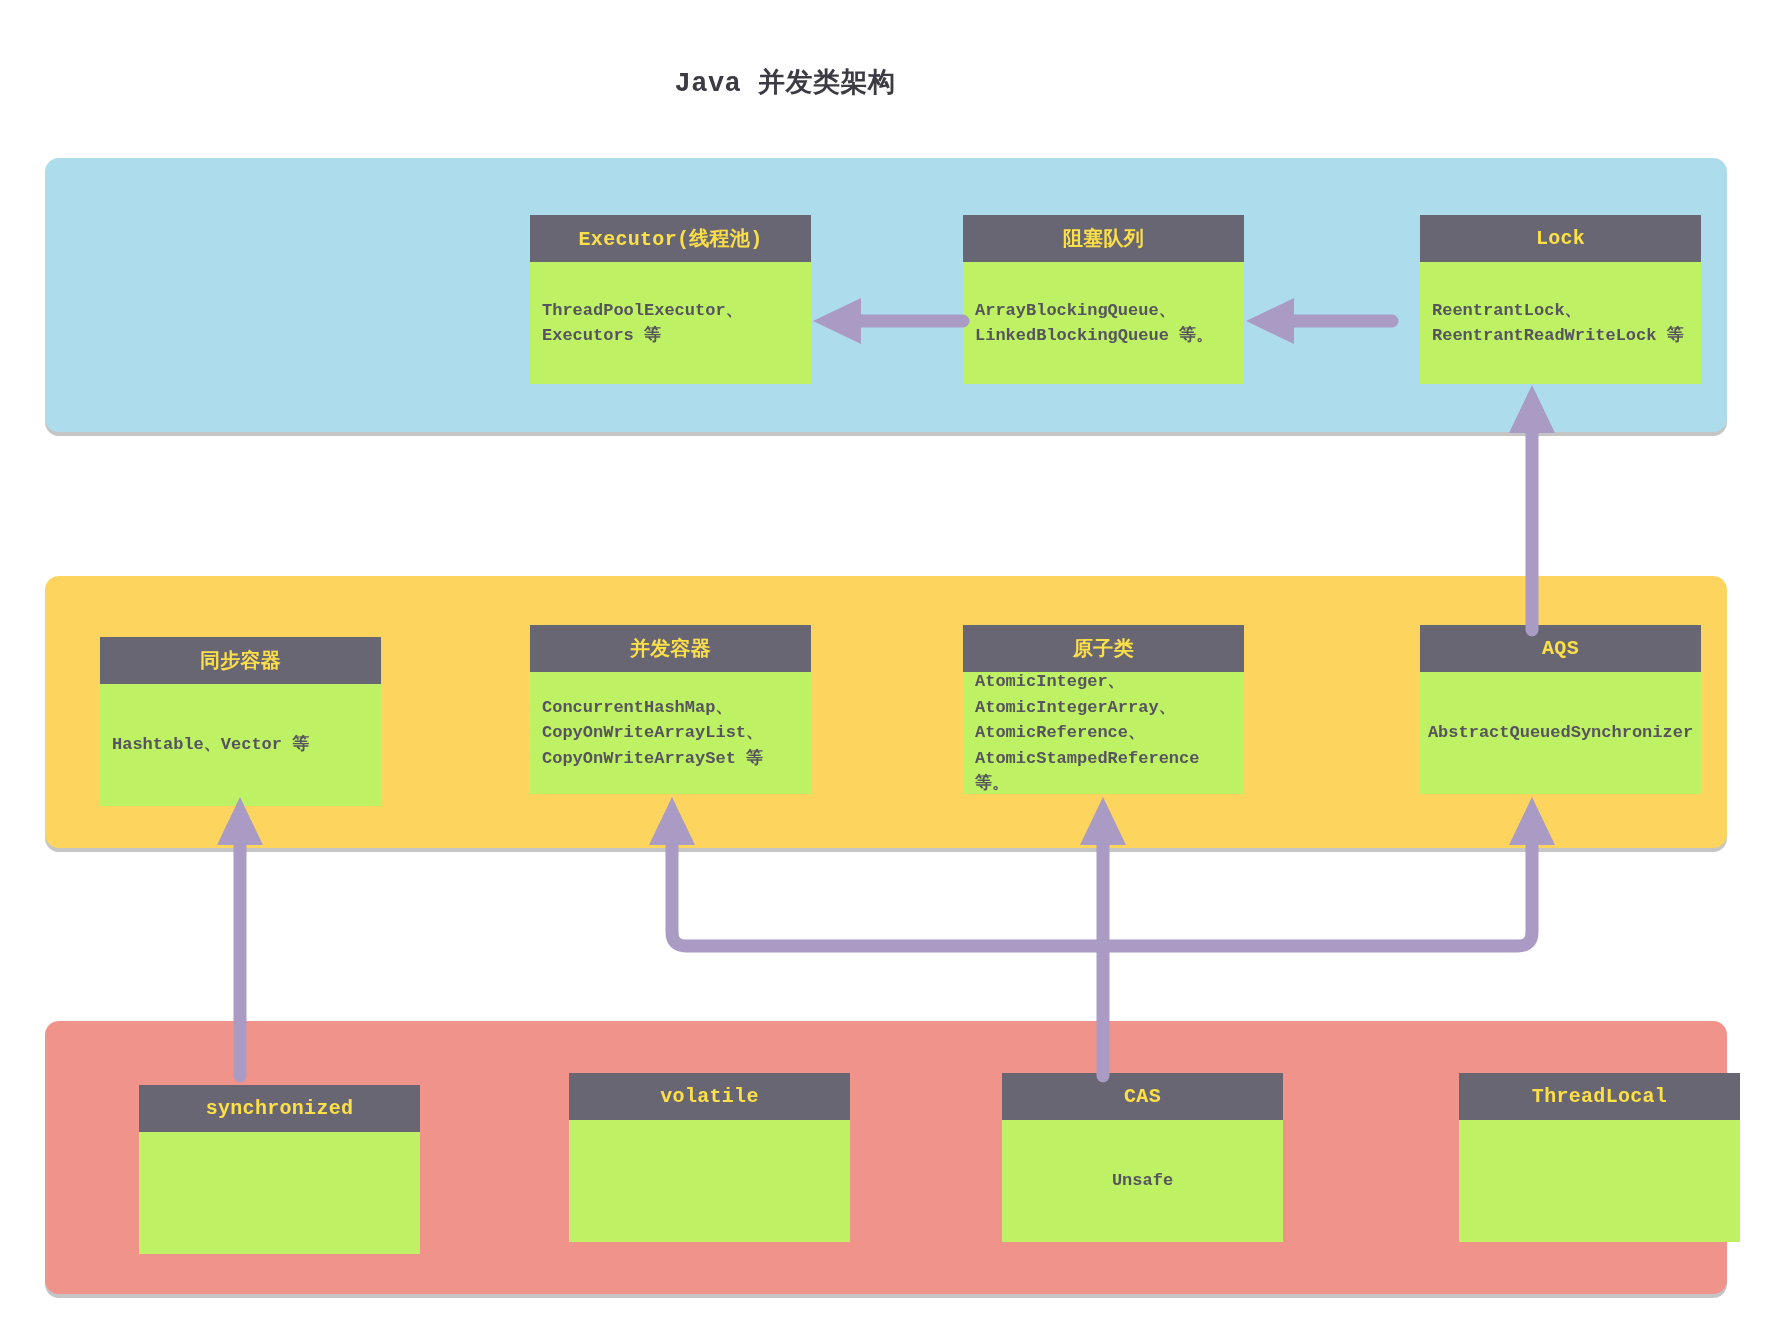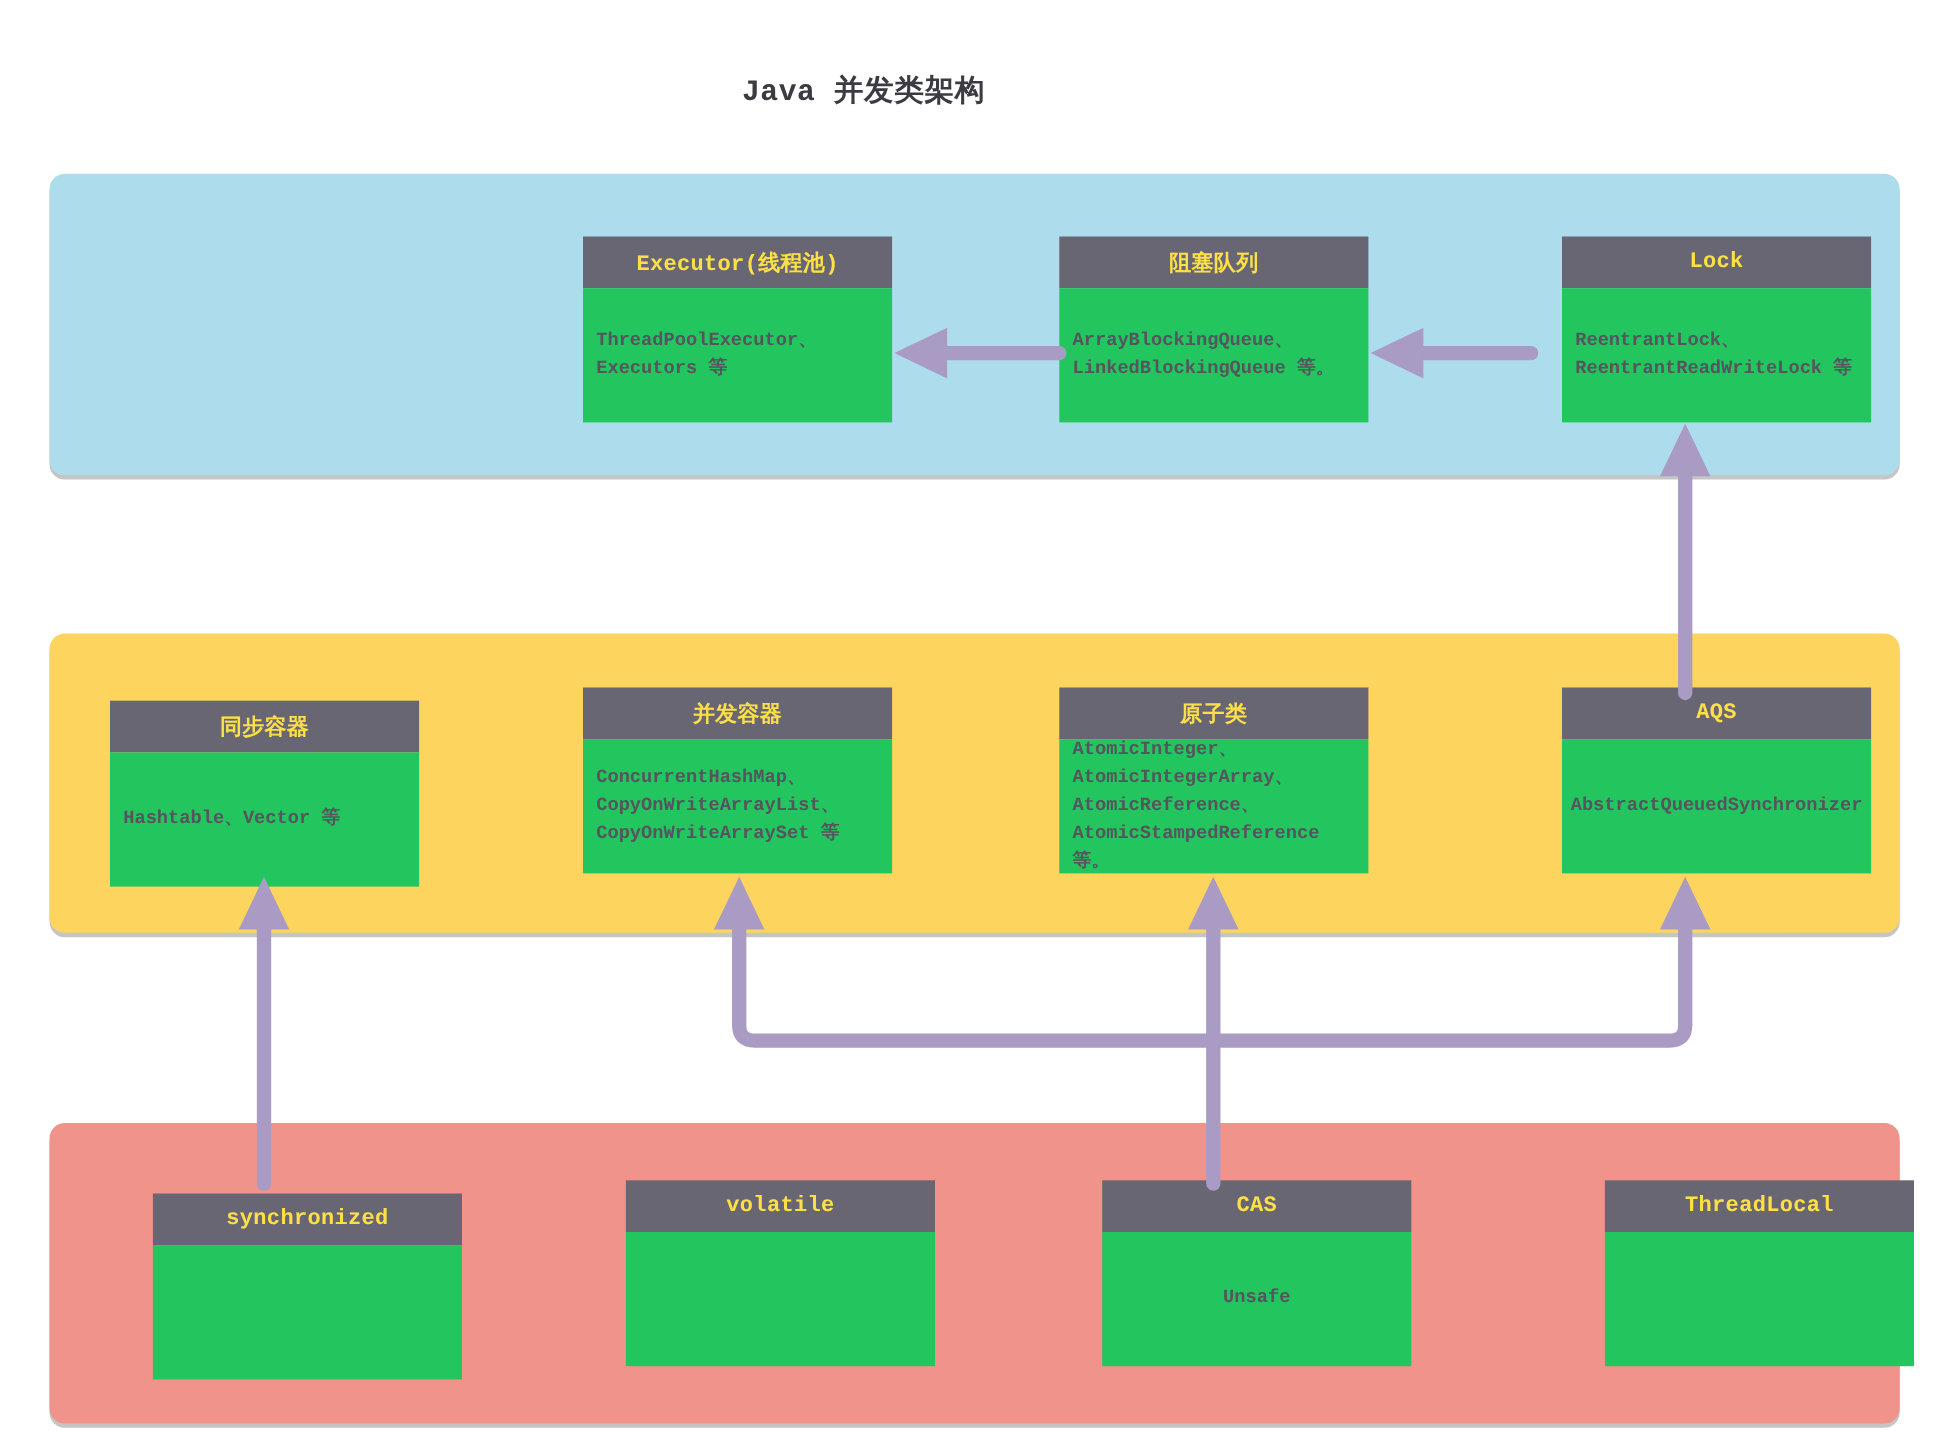--- a/index.html
+++ b/index.html
@@ -22,21 +22,21 @@
   .band-red{top:1005px;height:273px;background:#f0938a;}
   .node{
     position:absolute;width:281px;
   }
   .node .hd{
     height:47px;background:#696673;color:#fde047;
     display:flex;align-items:center;justify-content:center;
     font-size:20px;font-weight:bold;letter-spacing:0.3px;
   }
   .node .bd{
-    height:122px;background:#22c55e;color:#56545e;
+    height:122px;background:#bef264;color:#56545e;
     font-size:17px;font-weight:bold;line-height:1.5;
     display:flex;flex-direction:column;justify-content:center;
     padding:0 12px;box-sizing:border-box;
     white-space:pre-line;
   }
   .node .bd.center{align-items:center;padding:0 6px;}
   .row-blue{top:199px;}
   .row-yellow{top:609px;}
   .row-red{top:1057px;padding-left:39px;}
   .col-1{left:100px;margin-top:12px;}

